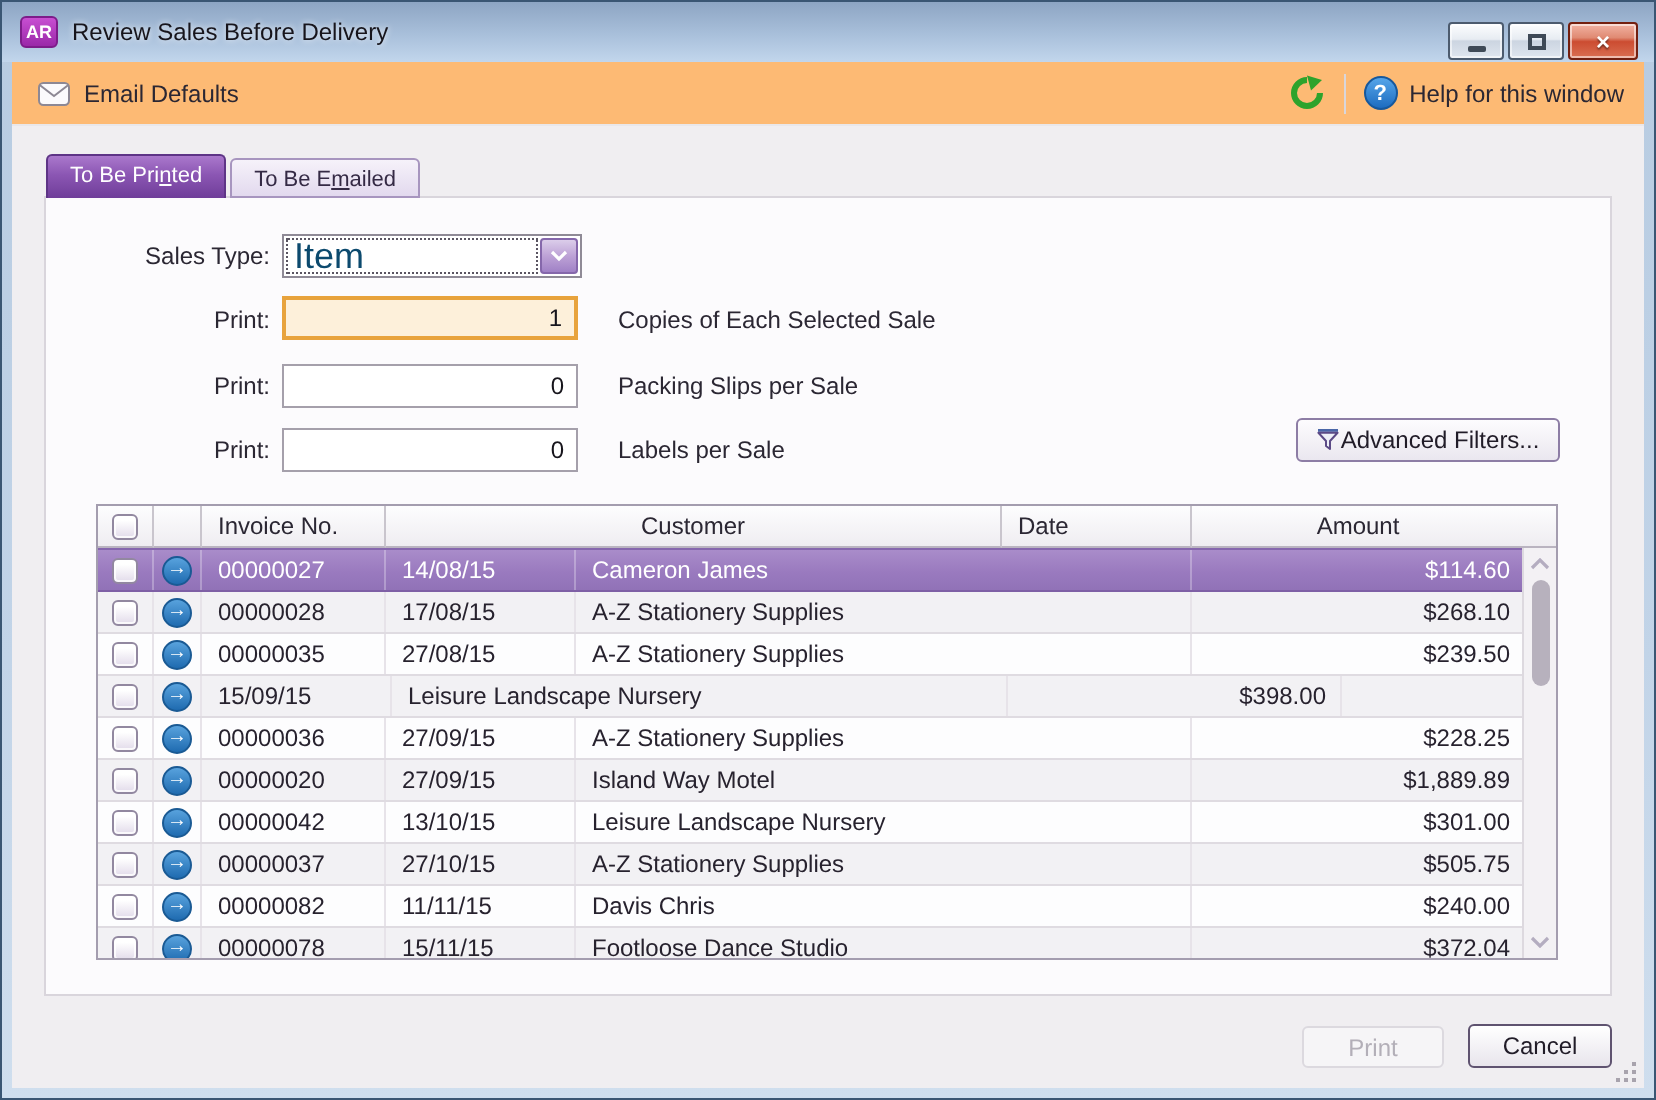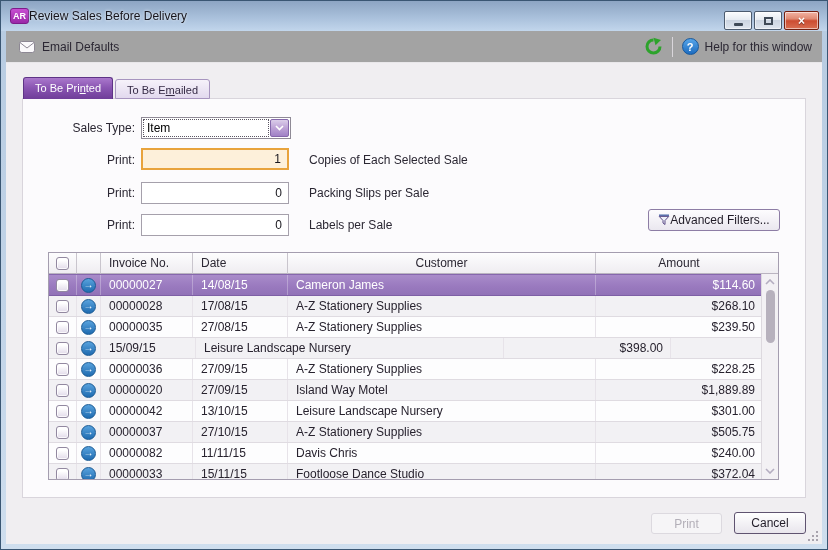--- a/index.html
+++ b/index.html
@@ -8,35 +8,35 @@
 
   
   .window{position:relative;width:828px;height:550px;border:1px solid #3a5673;
     background:linear-gradient(180deg,#b7cbe1 0%,#c2d4e8 60%,#cfdeee 100%);}
   .titlebar{position:absolute;top:0;left:0;right:0;height:30px;
     background:linear-gradient(180deg,#8da5c3 0%,#a9c0db 55%,#c2d6ec 100%);
     display:flex;align-items:center;}
   .app-badge{width:19px;height:16px;margin-left:9px;border-radius:3px;
     background:linear-gradient(180deg,#c84fd2,#9a28a8);border:1px solid #7d1c8a;
     color:#fff;font-size:9px;font-weight:bold;display:flex;align-items:center;justify-content:center;}
-  .title-text{font-size:12px;color:#17151c;text-shadow:0 0 3px rgba(255,255,255,.9);}
+  .title-text{margin-left:7px;font-size:12px;color:#17151c;text-shadow:0 0 3px rgba(255,255,255,.9);}
   .win-btns{position:absolute;top:10px;right:8px;display:flex;gap:2px;}
   .wbtn{width:28px;height:19px;border:1px solid #4c5b6e;border-radius:2px;
     background:linear-gradient(180deg,#fcfdfe 0%,#e7ecf2 45%,#ccd5e1 50%,#dfe6ef 100%);
     display:flex;align-items:center;justify-content:center;box-shadow:inset 0 0 0 1px rgba(255,255,255,.55);}
   .wbtn.close{width:35px;border-color:#731f0f;
     background:linear-gradient(180deg,#f2b3a3 0%,#e08a73 40%,#cc4c31 52%,#d96f52 100%);}
   .glyph-min{width:9px;height:3px;background:#3f4a57;margin-top:8px;border-radius:1px;}
   .glyph-max{width:9px;height:8px;border:2px solid #3f4a57;}
   .glyph-close{color:#fff;font-size:12px;font-weight:bold;line-height:1;text-shadow:0 1px 1px rgba(0,0,0,.45);}
 
   
   .body-area{position:absolute;top:30px;left:5px;right:5px;bottom:5px;background:#f0eef1;overflow:hidden;}
 
-  .toolbar{position:absolute;top:0;left:0;right:0;height:32px;background:#a3a3a3;
+  .toolbar{position:absolute;top:0;left:0;right:0;height:32px;background:#fdba74;
     border-bottom:1px solid #e9e7ea;display:flex;align-items:center;font-size:12px;color:#2b2733;}
   .email-defaults{display:flex;align-items:center;gap:7px;margin-left:13px;cursor:default;}
   .toolbar-right{margin-left:auto;display:flex;align-items:center;gap:9px;padding-right:10px;}
   .tool-divider{width:1px;height:20px;background:#d9d6db;}
   .help-btn{display:flex;align-items:center;gap:6px;}
   .help-circle{width:17px;height:17px;border-radius:50%;border:1px solid #17589c;
     background:linear-gradient(180deg,#56a5e9,#1d6cc0);color:#fff;font-size:11px;font-weight:bold;
     display:flex;align-items:center;justify-content:center;}
 
   
@@ -49,21 +49,21 @@
   .tab .mn{text-decoration:underline;}
 
   
   .panel{position:absolute;left:16px;top:67px;width:784px;height:400px;background:#fcfbfd;
     border:1px solid #d9d5dc;z-index:2;}
   .form-label{position:absolute;left:0;width:112px;text-align:right;font-size:12px;color:#2b2733;line-height:22px;}
   .field-desc{position:absolute;left:286px;font-size:12px;color:#2b2733;line-height:22px;}
 
   .combo{position:absolute;left:118px;top:18px;width:150px;height:22px;border:1px solid #8f8a96;background:#fff;}
   .combo-text{position:absolute;top:1px;left:1px;right:21px;bottom:1px;border:1px dotted #5a5562;
-    font-size:12px;line-height:17px;padding-left:3px;color:#000000;}
+    font-size:18px;line-height:17px;padding-left:3px;color:#0c4a6e;}
   .combo-btn{position:absolute;right:1px;top:1px;bottom:1px;width:19px;border:1px solid #8567ab;border-radius:2px;
     background:linear-gradient(180deg,#dbcdea 0%,#bda2d6 50%,#a081c6 100%);
     display:flex;align-items:center;justify-content:center;}
 
   .num-input{position:absolute;left:118px;width:148px;height:22px;text-align:right;padding-right:6px;
     font-size:12px;font-family:inherit;color:#17151c;outline:none;}
   .num-input.focused{border:2px solid #e8a33c;background:#fdf0da;}
   .num-input.normal{border:1px solid #a5a0ab;background:#fff;}
 
   .adv-btn{position:absolute;left:625px;top:110px;width:132px;height:22px;border:1px solid #8d7da5;border-radius:3px;
@@ -197,22 +197,22 @@
         <span>Advanced Filters...</span>
       </button>
 
       <div class="grid">
         <div class="thead">
           <span class="th c-check">
               <span class="checkbox"></span>
             </span>
           <span class="th c-arrow"></span>
           <span class="th c-invoice">Invoice No.</span>
+          <span class="th c-customer">Customer</span>
           <span class="th c-date">Date</span>
-          <span class="th c-customer">Customer</span>
           <span class="th c-amount">Amount</span>
         </div>
 
         <div class="tbody">
 
           <div class="trow selected">
             <span class="td c-check">
                 <span class="checkbox"></span>
               </span>
             <span class="td c-arrow">
@@ -327,21 +327,21 @@
             <span class="td c-amount">$240.00</span>
           </div>
 
           <div class="trow alt">
             <span class="td c-check">
                 <span class="checkbox"></span>
               </span>
             <span class="td c-arrow">
                 <span class="arrow-circle">→</span>
               </span>
-            <span class="td c-invoice">00000033</span>
+            <span class="td c-invoice">00000078</span>
             <span class="td c-date">15/11/15</span>
             <span class="td c-customer">Footloose Dance Studio</span>
             <span class="td c-amount">$372.04</span>
           </div>
 
         </div>
 
         <div class="vscroll">
           <div class="vs-stub"></div>
           <div class="vs-track">

